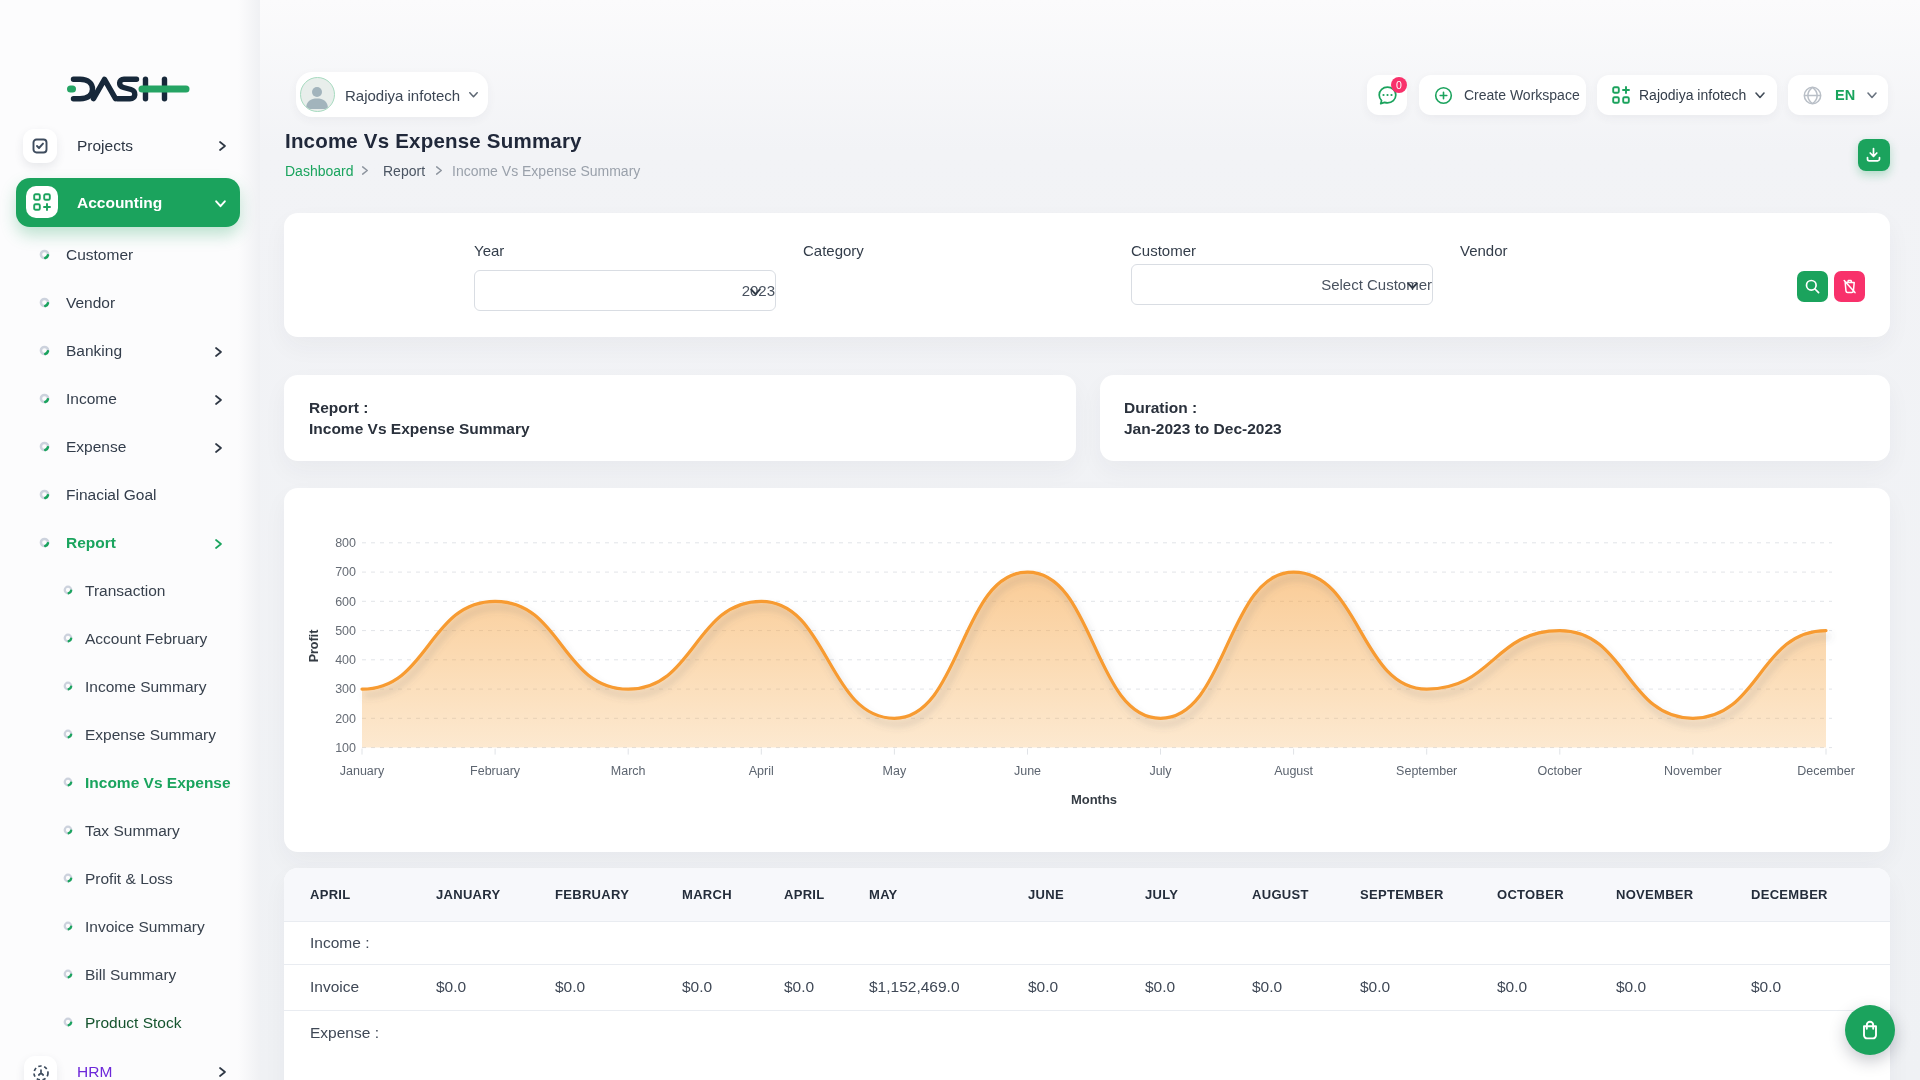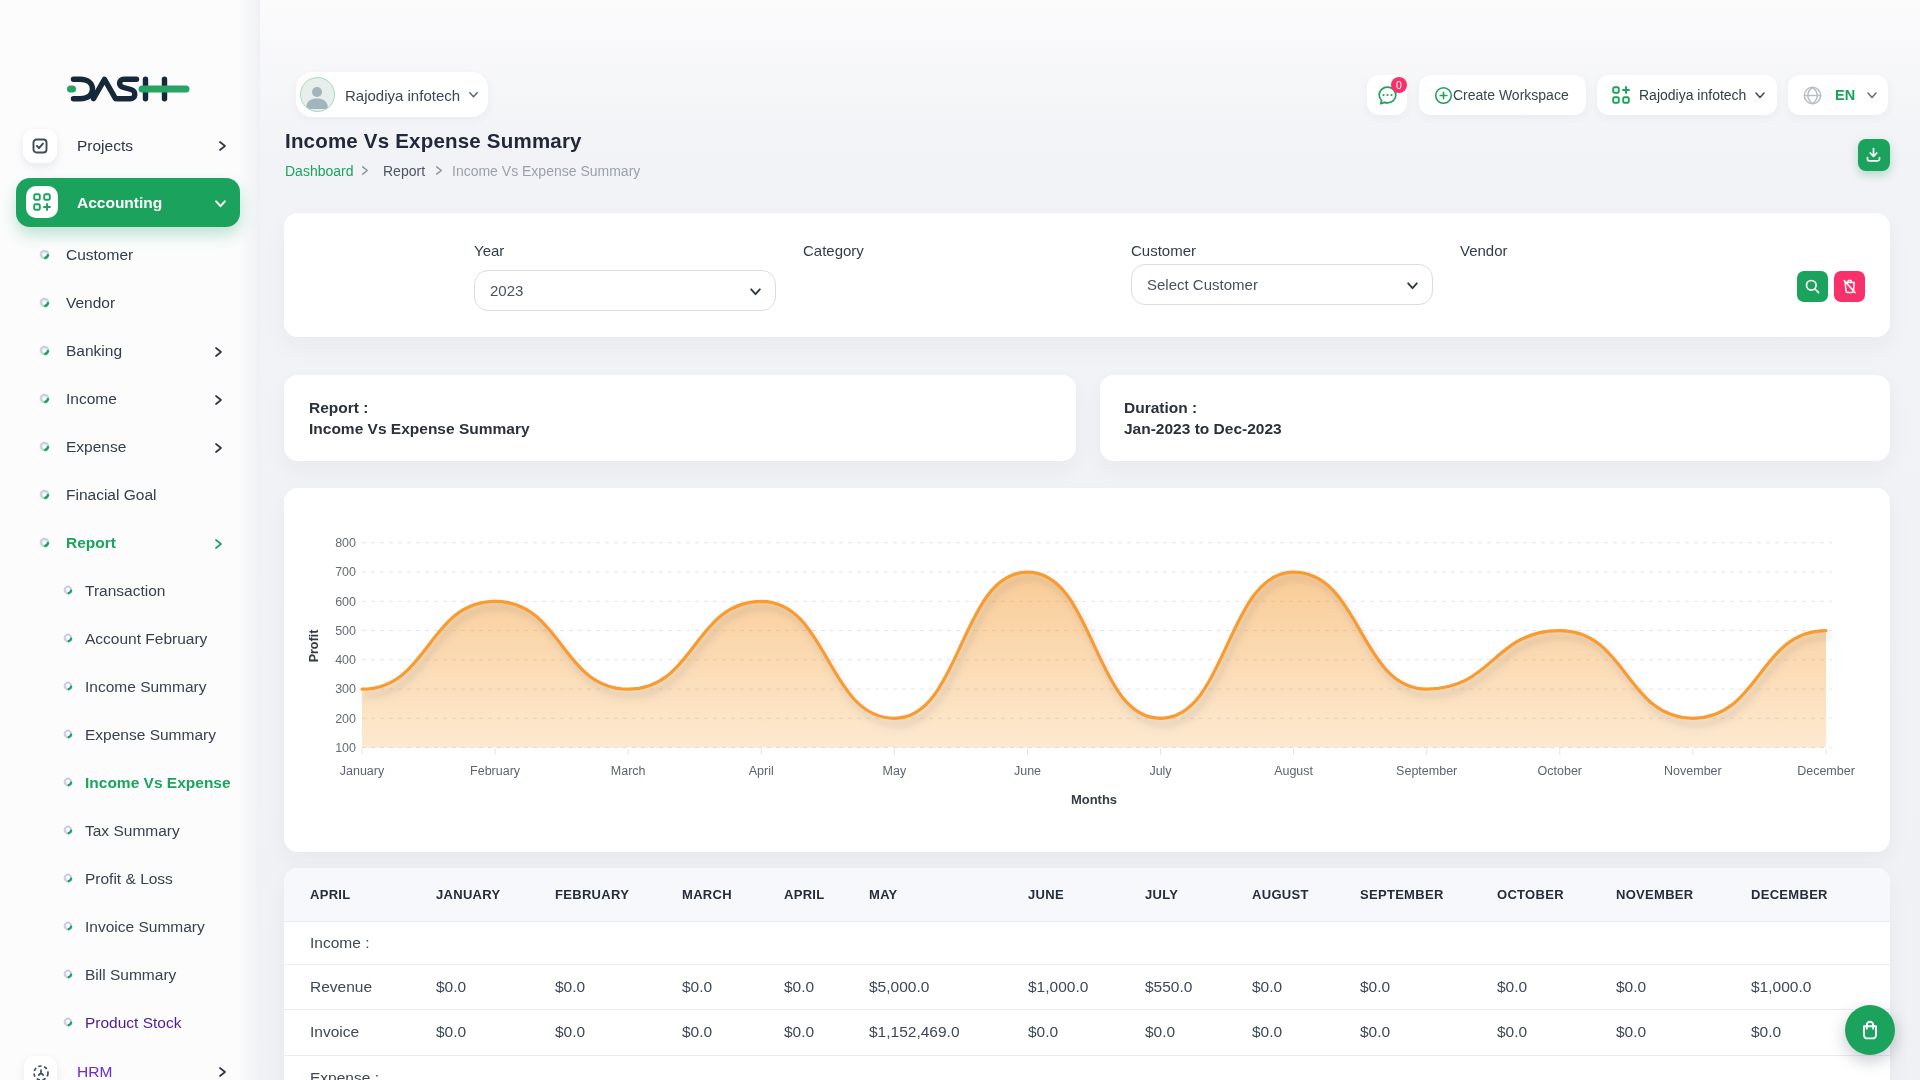--- a/index.html
+++ b/index.html
@@ -12,21 +12,21 @@
 
 #sidebar { position:absolute; left:0; top:0; width:260px; height:1080px; background:#fcfcfd; }
 #sidebar::after { content:""; position:absolute; right:0; top:0; width:22px; height:100%;
   background:linear-gradient(90deg, rgba(130,140,160,0) 0%, rgba(130,140,160,.10) 100%); }
 .iconbox { position:absolute; background:#fff; border-radius:11px; box-shadow:0 4px 10px rgba(50,60,80,.10); display:flex; align-items:center; justify-content:center; }
 .m1txt { position:absolute; left:66px; font-size:15.5px; color:#30394a; }
 
 .pill { position:absolute; background:#fff; border-radius:12px; box-shadow:0 3px 10px rgba(50,60,80,.05); display:flex; align-items:center; }
 
 .flabel { position:absolute; font-size:15px; color:#333d4a; }
-.fselect { position:absolute; width:302px; height:41px; background:#fff; border:1px solid #d9dde3; border-radius:14px; font-size:15px; color:#49525f; line-height:39px; padding-left:15px; }
+.fselect { position:absolute; width:302px; height:41px; background:#fff; border:1px solid #d9dde3; border-radius:6px; font-size:15px; color:#49525f; line-height:39px; padding-left:15px;text-align:right; }
 .fselect svg { position:absolute; right:13px; top:14px; }
 
 table { border-collapse:collapse; table-layout:fixed; width:1606px; font-size:15.5px; color:#3f4856; }
 th { font-size:13px; font-weight:bold; color:#242d3b; text-align:left; letter-spacing:.3px; }
 </style>
 </head>
 <body>
 <div id="page">
   <div id="sidebar">
 
@@ -155,21 +155,21 @@
     <div class="abs" style="left:85px;top:918px;font-size:15.5px;color:#39424e;">Invoice Summary</div>
     <svg class="abs" style="left:63px;top:969px" width="10" height="10" viewBox="0 0 11 11">
         <circle cx="5.5" cy="5.5" r="3.6" fill="none" stroke="#ccd2dd" stroke-width="2.5"></circle>
         <path d="M8.9,6.3 A3.6,3.6 0 0 1 6.3,9" fill="none" stroke="#1aa45e" stroke-width="2.6" stroke-linecap="round"></path>
       </svg>
     <div class="abs" style="left:85px;top:966px;font-size:15.5px;color:#39424e;">Bill Summary</div>
     <svg class="abs" style="left:63px;top:1017px" width="10" height="10" viewBox="0 0 11 11">
         <circle cx="5.5" cy="5.5" r="3.6" fill="none" stroke="#ccd2dd" stroke-width="2.5"></circle>
         <path d="M8.9,6.3 A3.6,3.6 0 0 1 6.3,9" fill="none" stroke="#1aa45e" stroke-width="2.6" stroke-linecap="round"></path>
       </svg>
-    <div class="abs" style="left:85px;top:1014px;font-size:15.5px;color:#4c1d95;">Product Stock</div>
+    <div class="abs" style="left:85px;top:1014px;font-size:15.5px;color:#14532d;">Product Stock</div>
 
     <div class="iconbox" style="left:24px;top:1056px;width:33px;height:33px">
       <svg width="18" height="18" viewBox="0 0 18 18" fill="none" stroke="#3e4c5e" stroke-width="1.7">
           <circle cx="9" cy="9" r="7" stroke-dasharray="3.4 2.6"></circle>
           <path d="M9,6.2 V9 M9,9 L6.8,11 M9,9 L11.2,11" stroke-linecap="round"></path>
         </svg>
     </div>
     <div class="m1txt" style="left:77px;top:1063px;font-weight:500;color:#6d28d9">HRM</div>
     <svg class="abs" style="left:216px;top:1066px" width="12" height="12" viewBox="0 0 12 12">
         <path d="M4,2 L9,6 L4,10" stroke="#2e3744" stroke-width="1.7" fill="none" stroke-linecap="round" stroke-linejoin="round"></path>
@@ -193,21 +193,21 @@
         <path d="M10.5,2.2 c4.6,0 8.3,3.4 8.3,7.8 c0,4.4 -3.7,7.8 -8.3,7.8 c-1,0 -2,-0.16 -2.9,-0.46 l-3.9,1.3 l0.9,-3.1 c-1.5,-1.4 -2.4,-3.3 -2.4,-5.5 C2.2,5.6 5.9,2.2 10.5,2.2 Z" stroke-linejoin="round"></path>
         <path d="M6.5,10 h.01 M10.5,10 h.01 M14.5,10 h.01" stroke-width="2.2" stroke-linecap="round"></path>
       </svg>
   </div>
   <div class="abs" style="left:1391px;top:77px;min-width:16px;height:16px;border-radius:9px;background:#f8316b;color:#fff;font-size:10.5px;line-height:16px;text-align:center;padding:0 2px">0</div>
   <div class="pill" style="left:1419px;top:75px;width:167px;height:40px">
     <svg style="margin-left:15px" width="19" height="19" viewBox="0 0 19 19" fill="none" stroke="#1ba35d" stroke-width="1.6">
         <circle cx="9.5" cy="9.5" r="7.8"></circle>
         <path d="M9.5,6.2 V12.8 M6.2,9.5 H12.8" stroke-linecap="round"></path>
       </svg>
-    <div style="font-size:14px;color:#3b4552;font-weight:500;white-space:nowrap">Create Workspace</div>
+    <div style="margin-left:11px;font-size:14px;color:#3b4552;font-weight:500;white-space:nowrap">Create Workspace</div>
   </div>
   <div class="pill" style="left:1597px;top:75px;width:180px;height:40px">
     <svg style="margin-left:15px" width="18" height="18" viewBox="0 0 18 18" fill="none" stroke="#1ba35d" stroke-width="1.9">
         <rect x="1.2" y="1.2" width="5.6" height="5.6" rx="1.4"></rect>
         <rect x="11.2" y="11.2" width="5.6" height="5.6" rx="1.4"></rect>
         <rect x="1.2" y="11.2" width="5.6" height="5.6" rx="1.4"></rect>
         <path d="M14,1 V7 M11,4 H17" stroke-linecap="round"></path>
       </svg>
     <div style="margin-left:9px;font-size:14px;color:#323c49;font-weight:500;white-space:nowrap">Rajodiya infotech</div>
     <svg style="margin-left:8px" width="12" height="12" viewBox="0 0 12 12">
@@ -382,35 +382,20 @@
             <td style="padding-left:0px"></td>
             <td style="padding-left:0px"></td>
             <td style="padding-left:0px"></td>
             <td style="padding-left:0px"></td>
             <td style="padding-left:0px"></td>
             <td style="padding-left:0px"></td>
             <td style="padding-left:0px"></td>
             <td style="padding-left:0px"></td>
             <td style="padding-left:0px"></td>
           </tr>
-      <tr style="height:45px;border-top:1px solid #e9ecf1">
-            <td style="padding-left:26px">Revenue</td>
-            <td style="padding-left:0px">$0.0</td>
-            <td style="padding-left:0px">$0.0</td>
-            <td style="padding-left:0px">$0.0</td>
-            <td style="padding-left:0px">$0.0</td>
-            <td style="padding-left:0px">$5,000.0</td>
-            <td style="padding-left:0px">$1,000.0</td>
-            <td style="padding-left:0px">$550.0</td>
-            <td style="padding-left:0px">$0.0</td>
-            <td style="padding-left:0px">$0.0</td>
-            <td style="padding-left:0px">$0.0</td>
-            <td style="padding-left:0px">$0.0</td>
-            <td style="padding-left:0px">$1,000.0</td>
-          </tr>
       <tr style="height:46px;border-top:1px solid #e9ecf1">
             <td style="padding-left:26px">Invoice</td>
             <td style="padding-left:0px">$0.0</td>
             <td style="padding-left:0px">$0.0</td>
             <td style="padding-left:0px">$0.0</td>
             <td style="padding-left:0px">$0.0</td>
             <td style="padding-left:0px">$1,152,469.0</td>
             <td style="padding-left:0px">$0.0</td>
             <td style="padding-left:0px">$0.0</td>
             <td style="padding-left:0px">$0.0</td>

